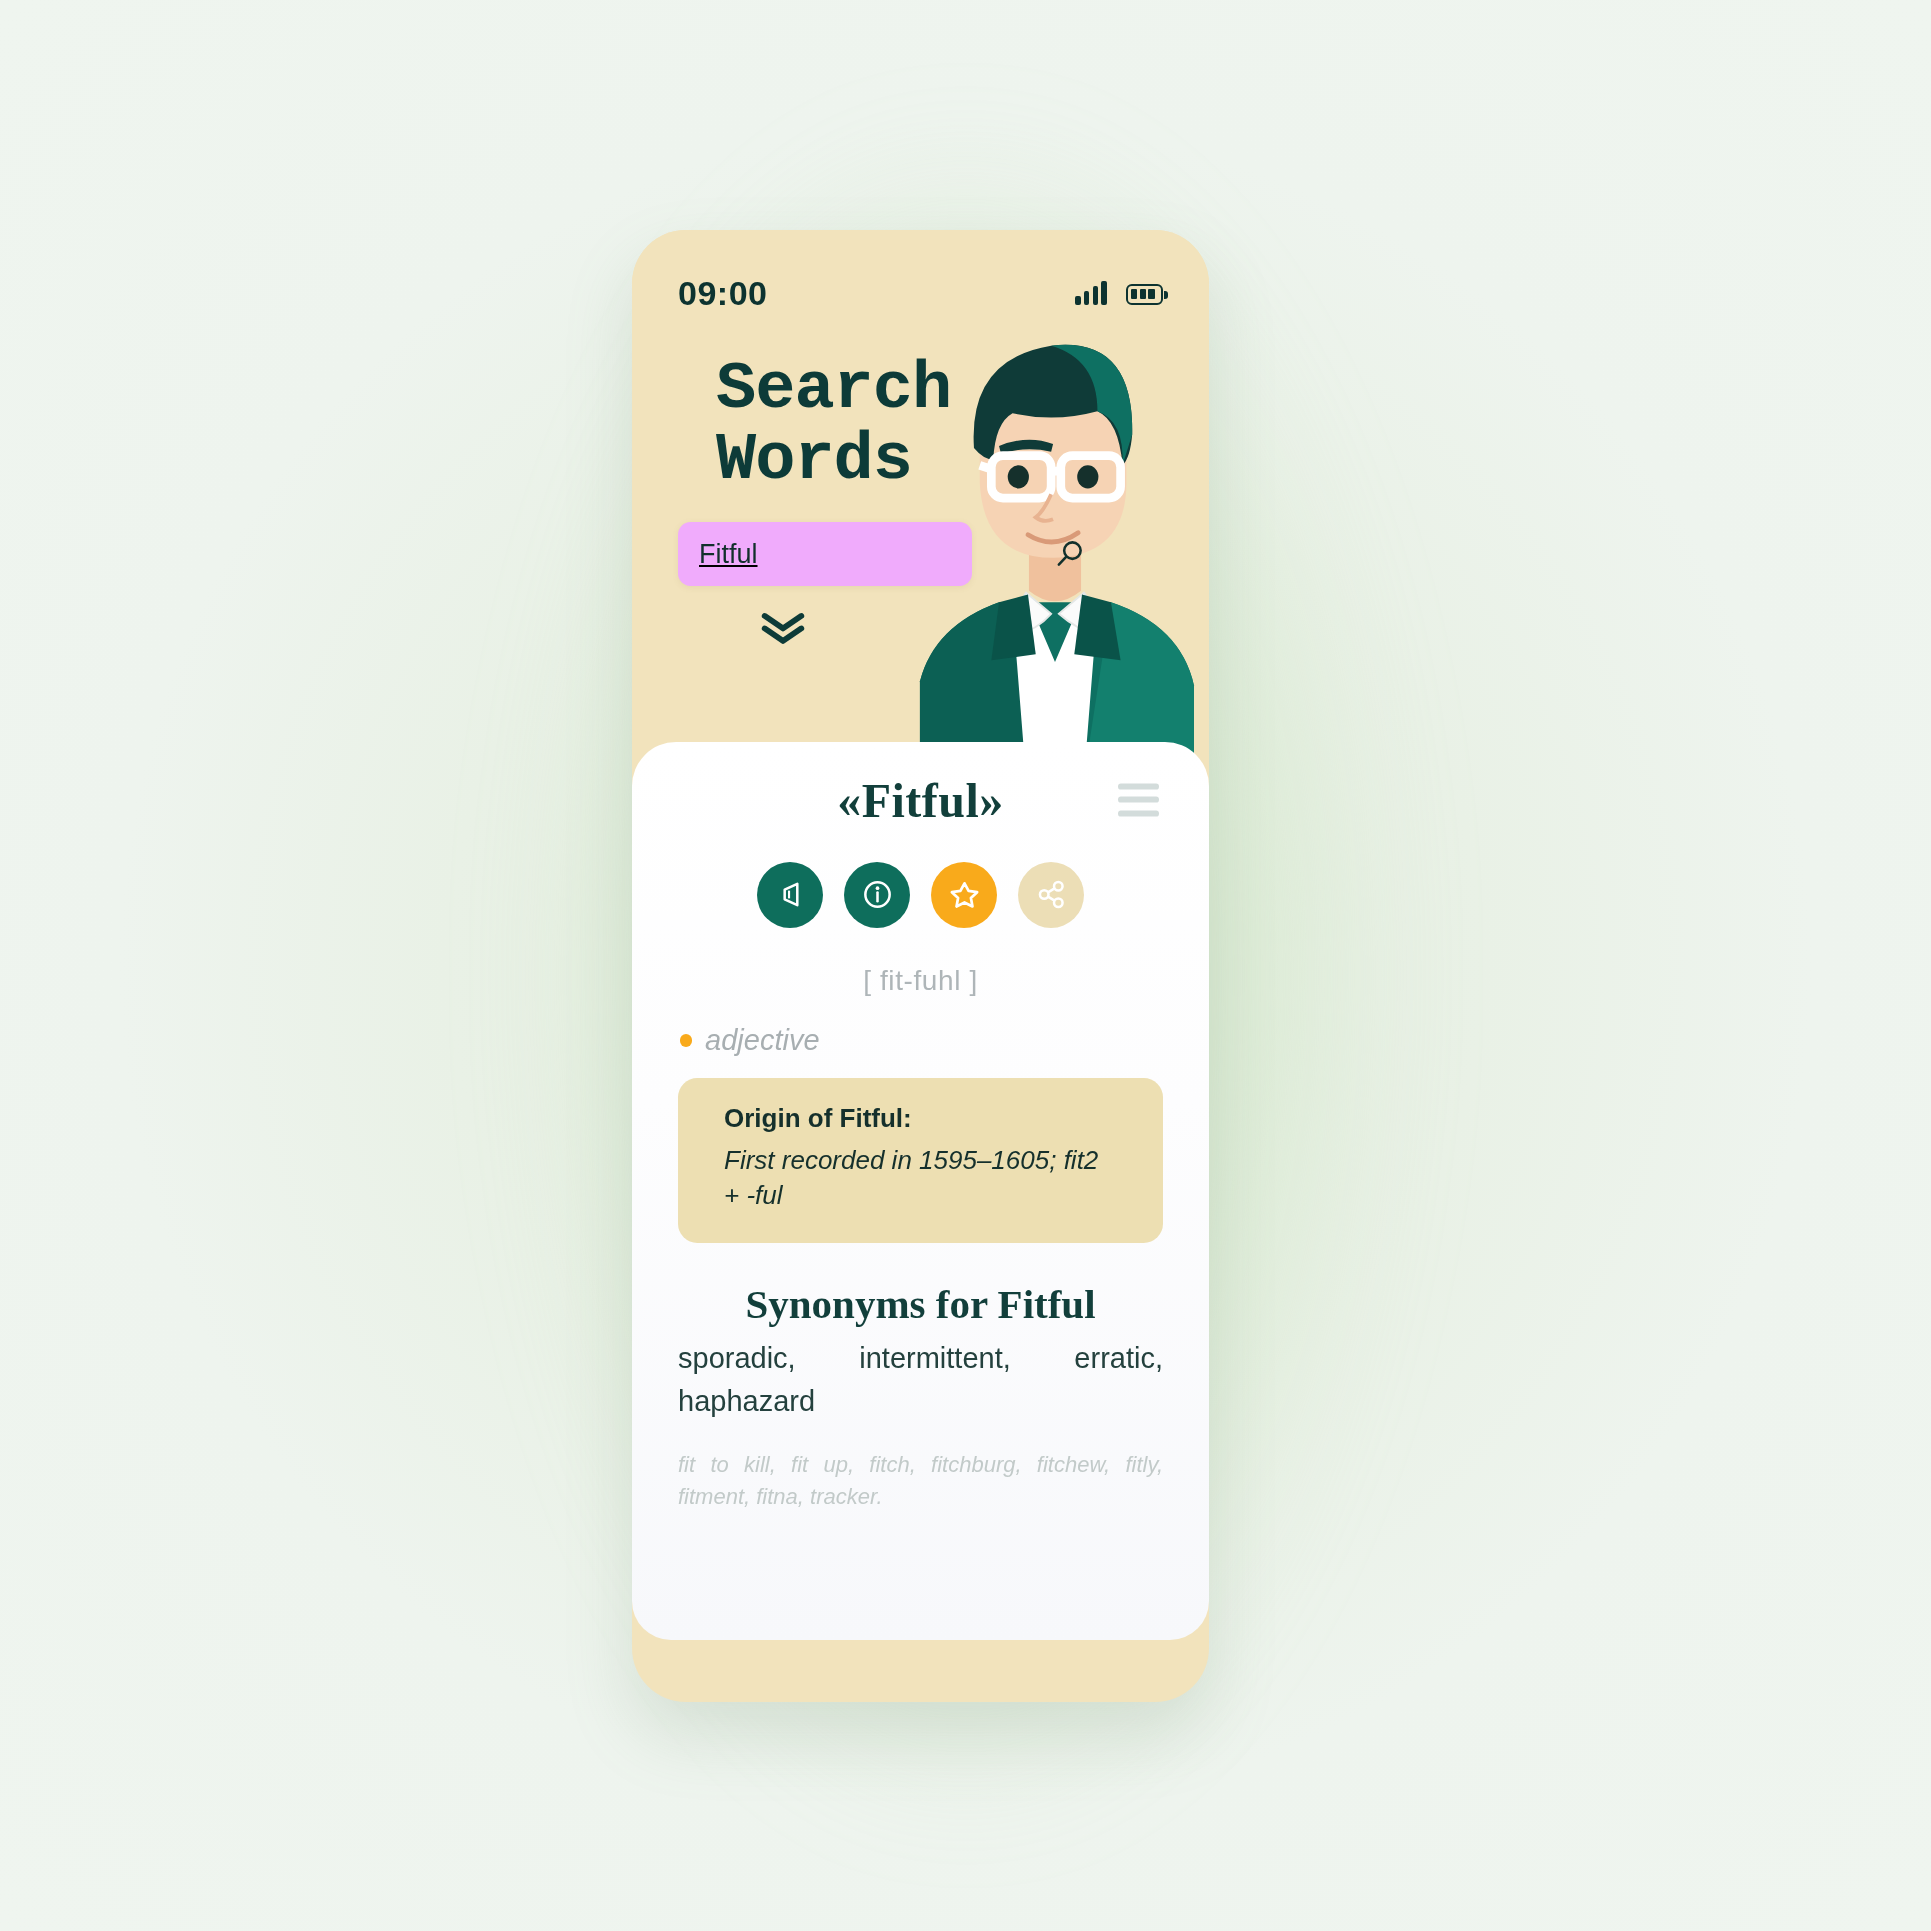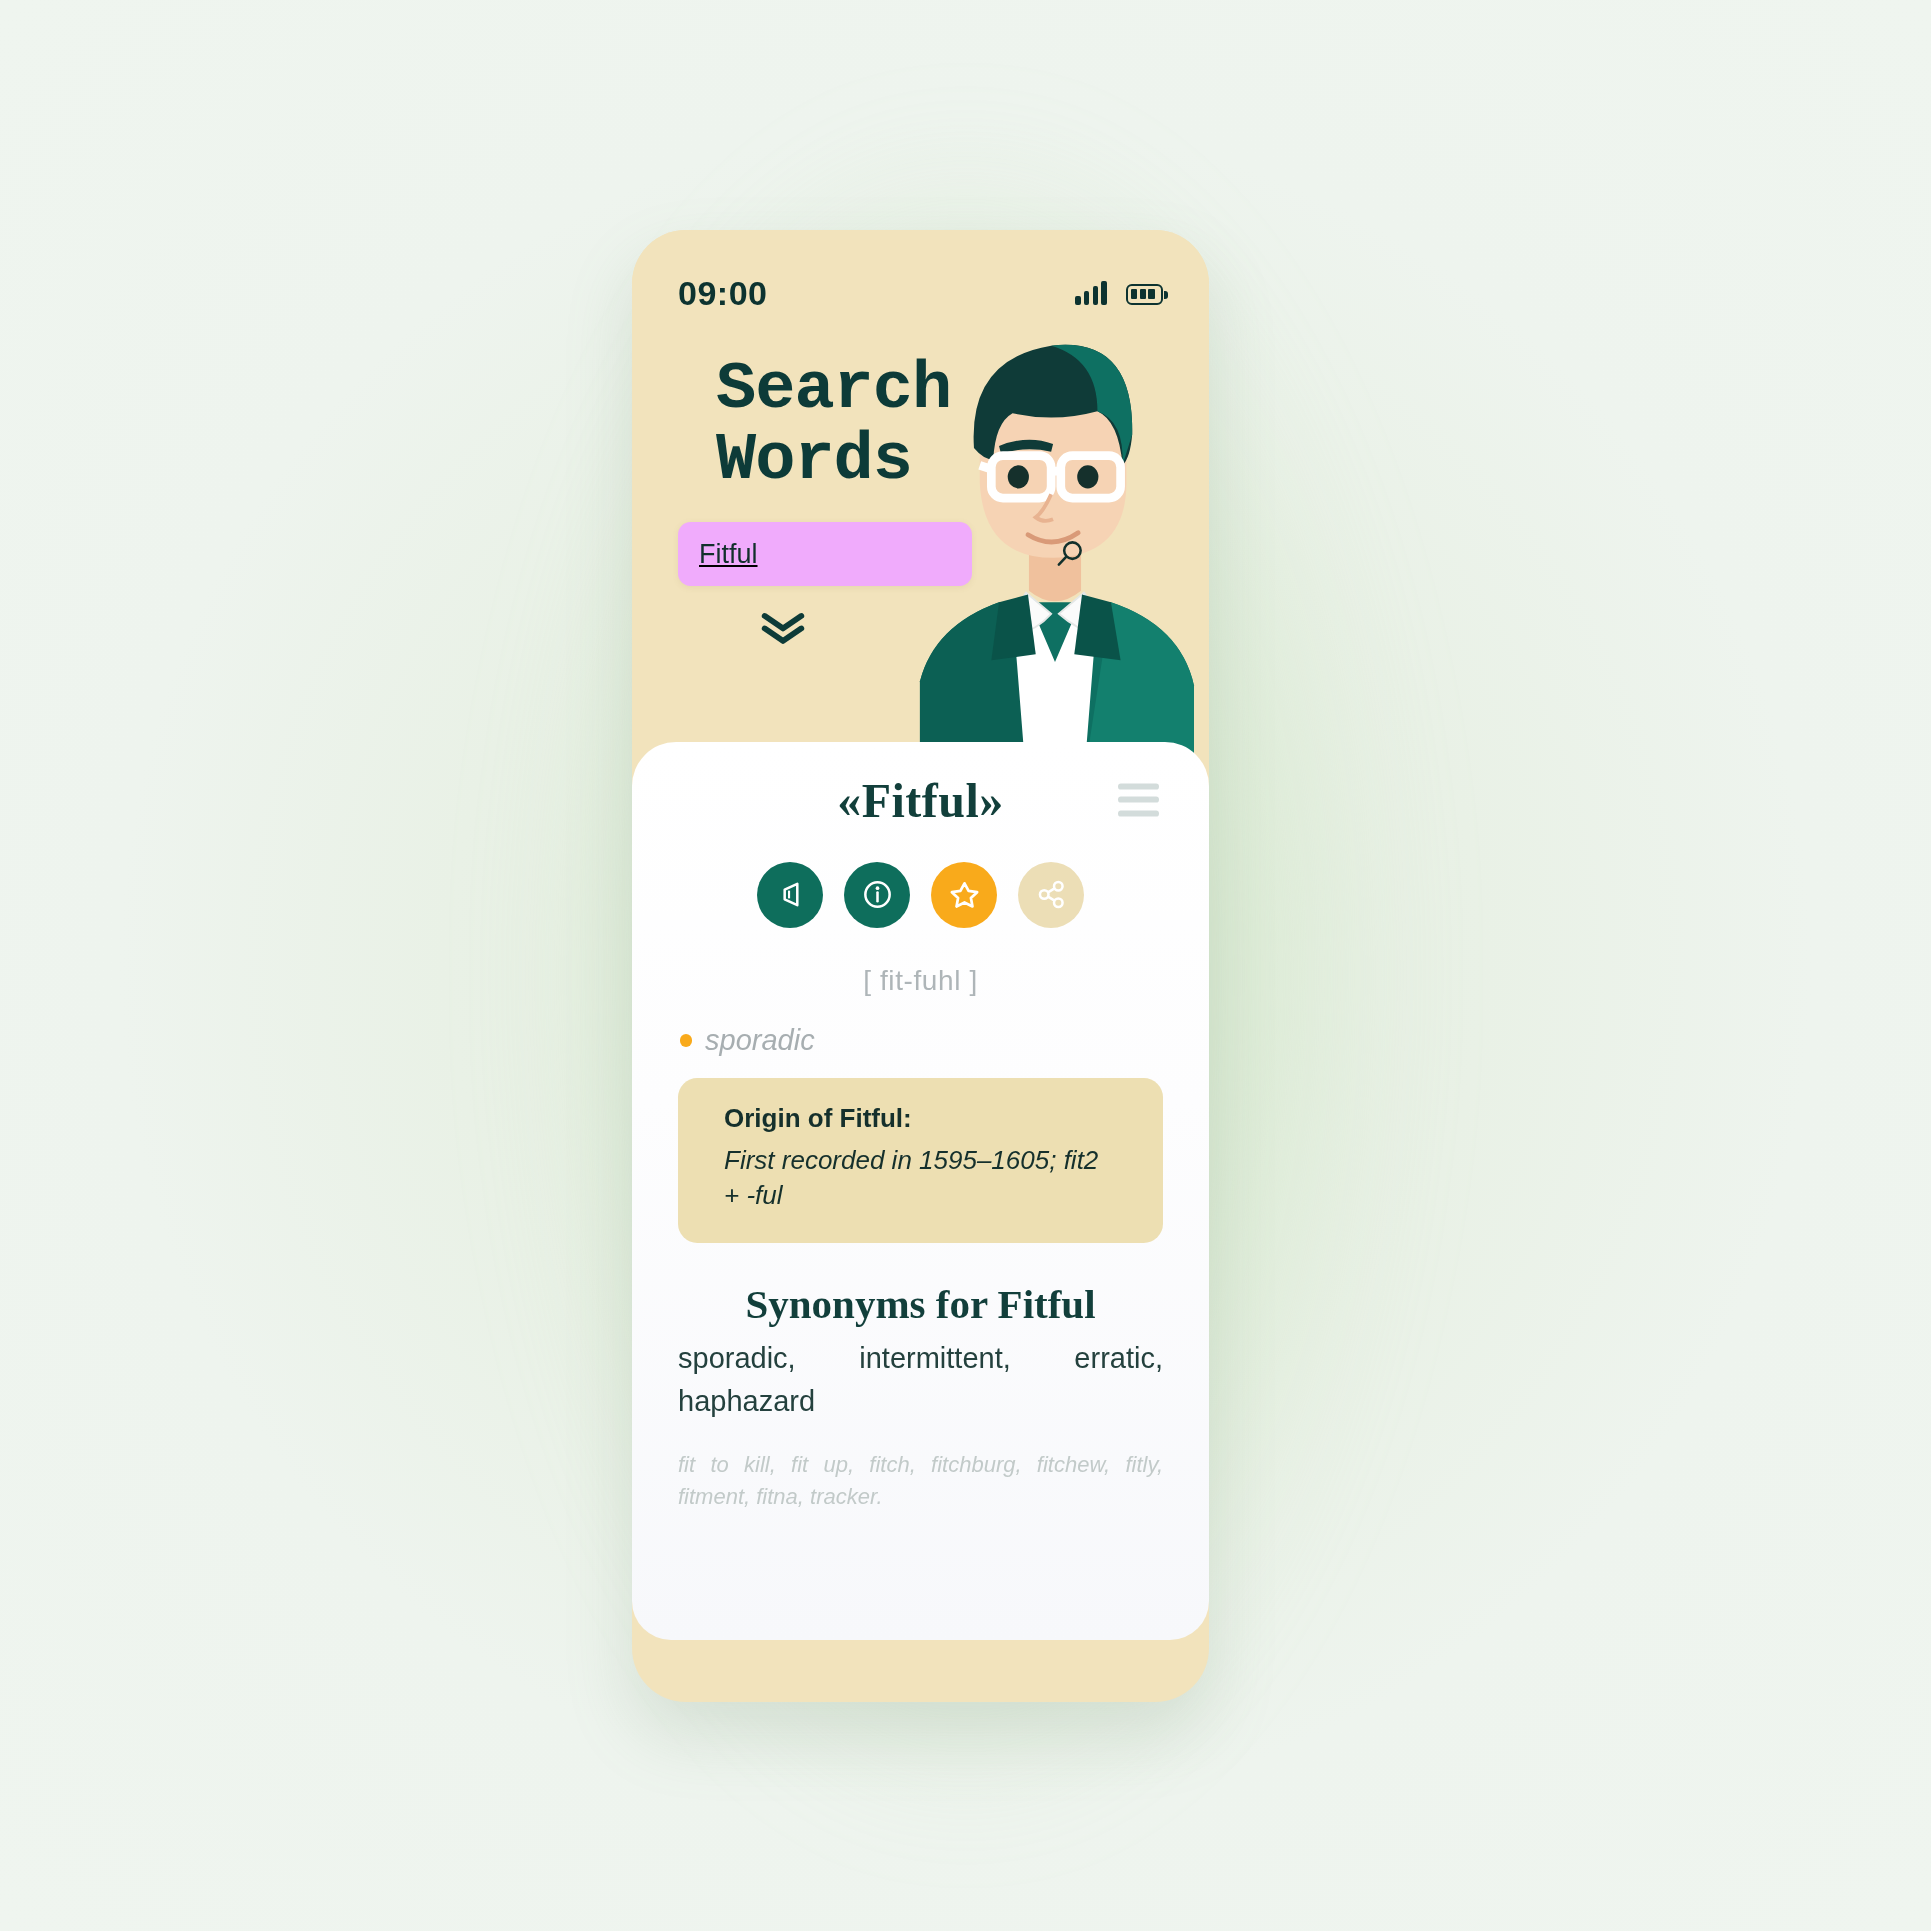--- a/index.html
+++ b/index.html
@@ -406,21 +406,21 @@
           <line x1="13.4" y1="14.8" x2="20.1" y2="10.7" stroke="#fff" stroke-width="2.6"></line>
           <line x1="13.4" y1="19.2" x2="20.1" y2="23.3" stroke="#fff" stroke-width="2.6"></line>
         </svg>
       </button>
     </div>
 
     <div class="pron">[ fit-fuhl ]</div>
 
     <div class="pos-row">
       <div class="pos-dot"></div>
-      <div class="pos-label">sporadic</div>
+      <div class="pos-label">adjective</div>
     </div>
 
     <div class="origin-card">
       <div class="origin-title">Origin of Fitful:</div>
       <div class="origin-text">First recorded in 1595–1605; fit2 + -ful</div>
     </div>
 
     <div class="syn-title">Synonyms for Fitful</div>
     <div class="syn-list">sporadic,   intermittent,   erratic, haphazard</div>
     <div class="related">fit to kill, fit up, fitch, fitchburg, fitchew, fitly, fitment, fitna, tracker.</div>

